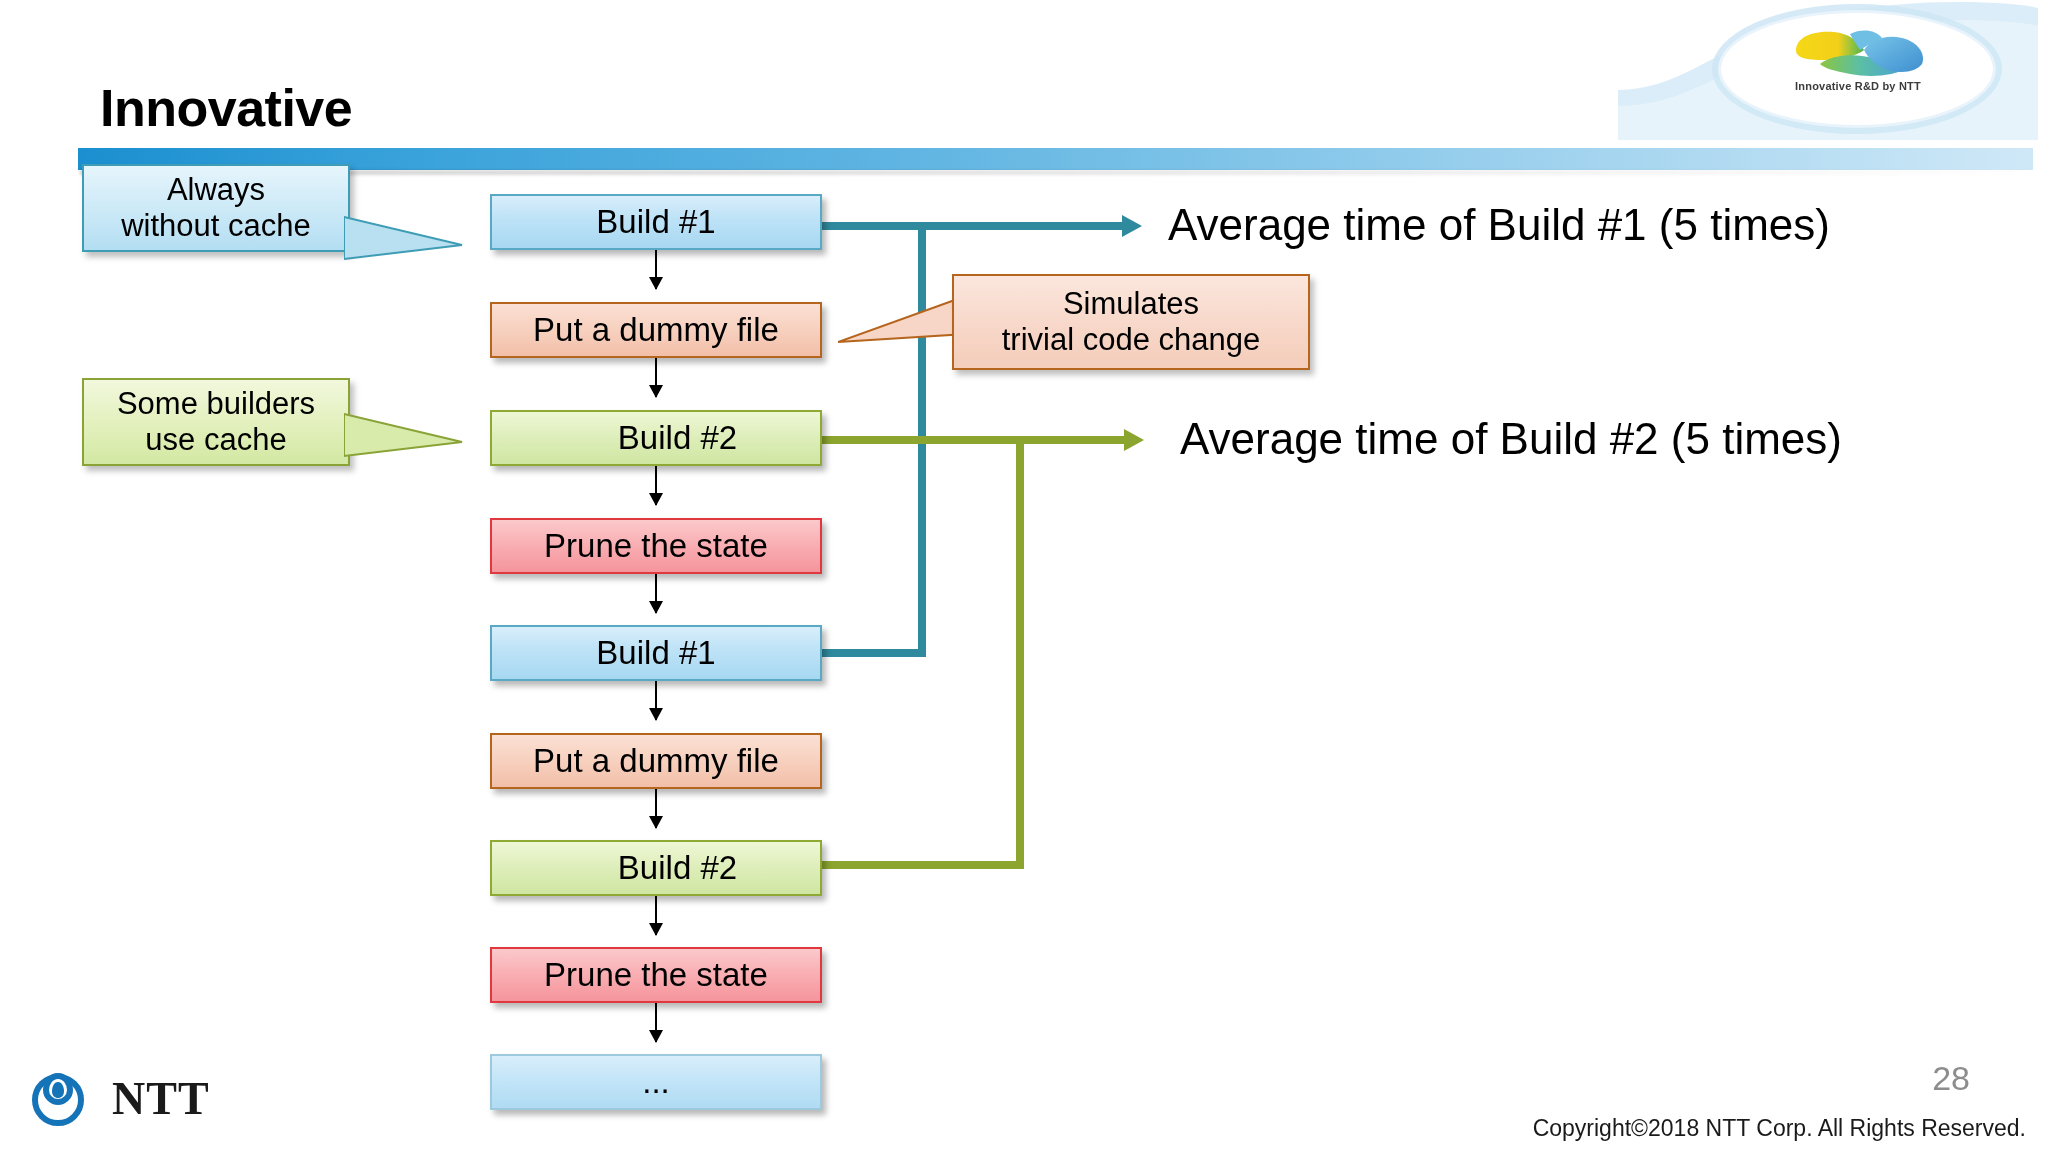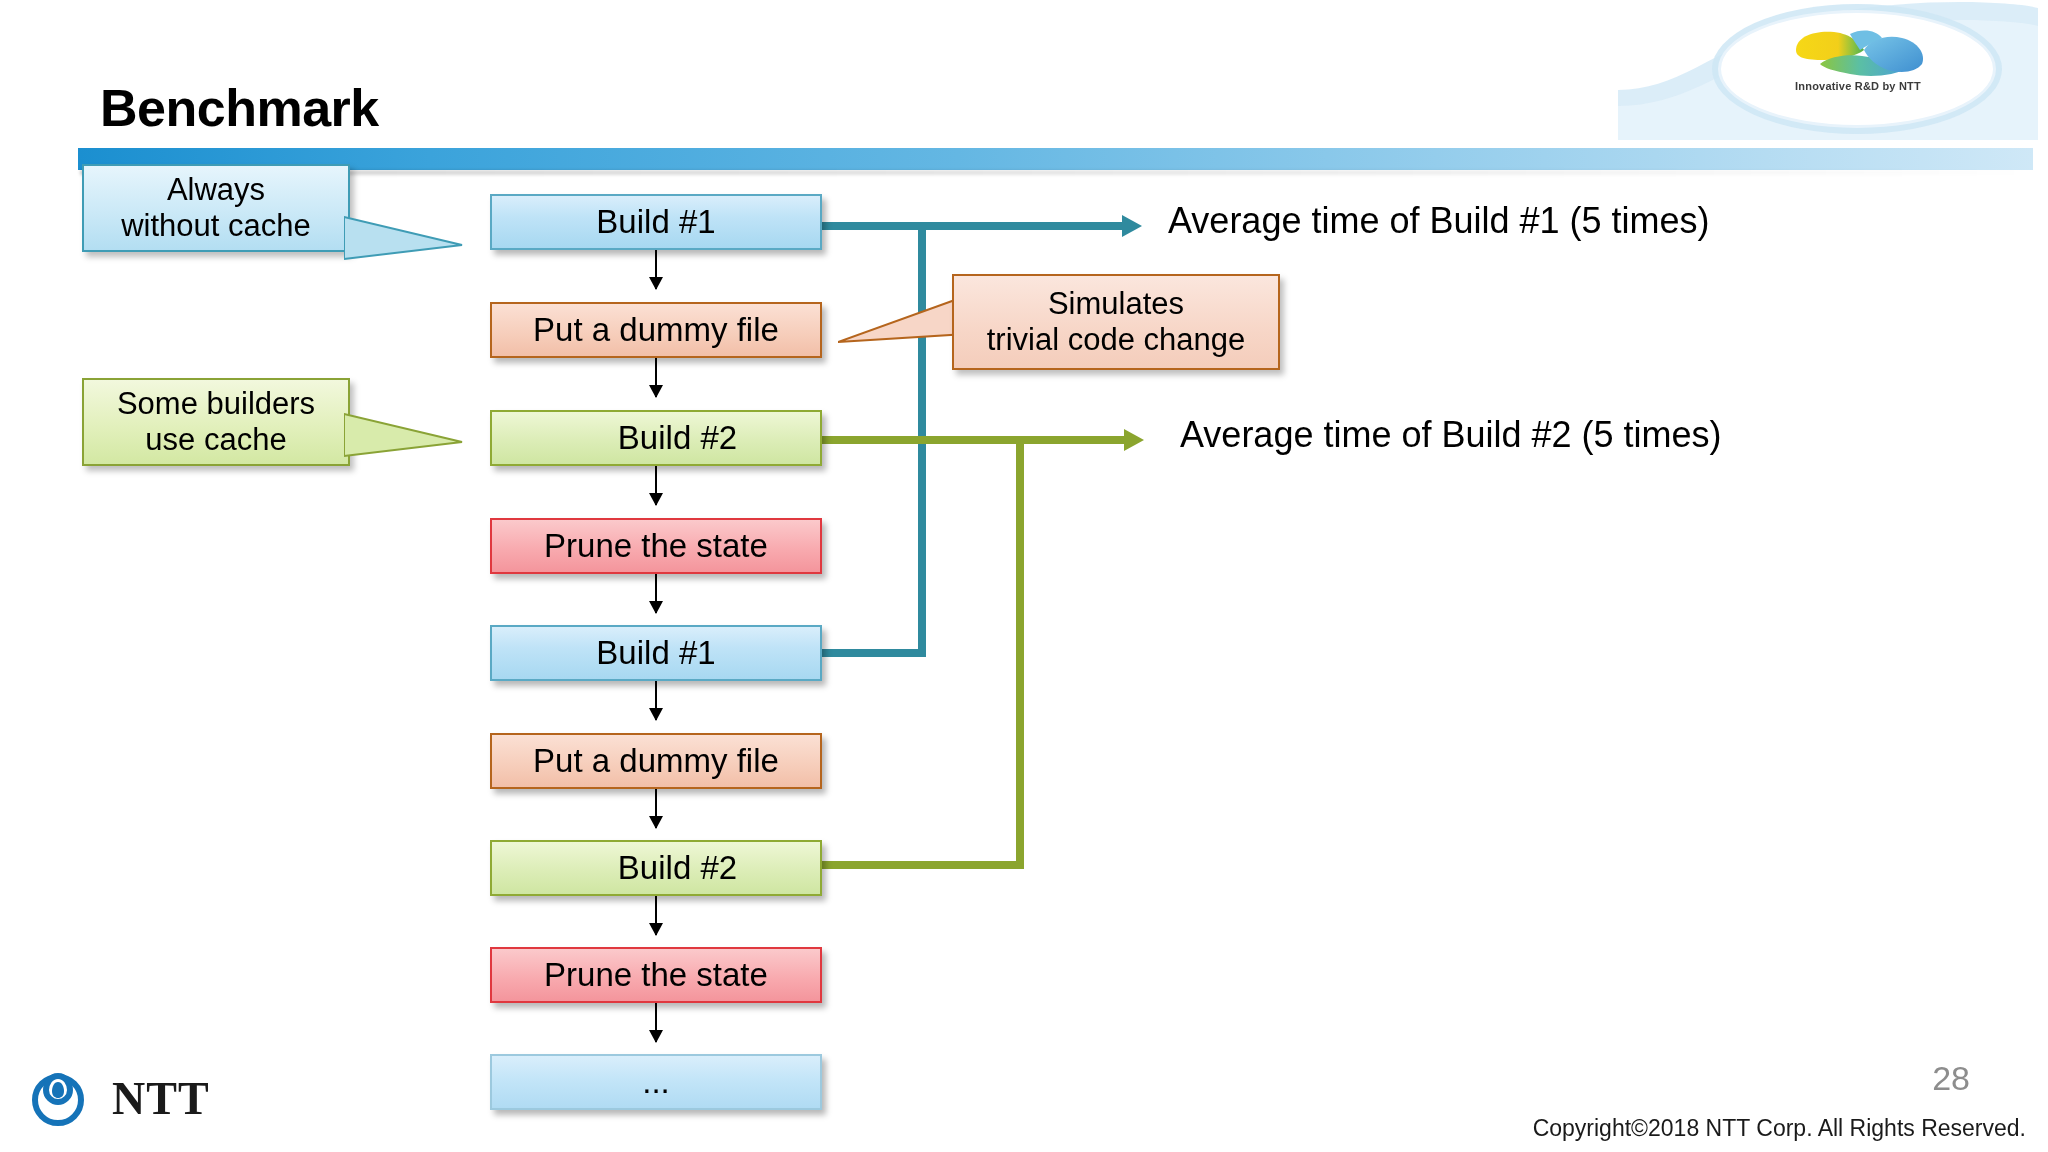--- a/index.html
+++ b/index.html
@@ -125,29 +125,29 @@
     border:2px solid #8aa336;
   }
   .callout.c-peach{
     background:linear-gradient(180deg,#fbe6dd 0%, #f7d6c7 60%, #f4cdbb 100%);
     border:2px solid #b5651d;
   }
   .tail{position:absolute;}
 
   
   .avg-label{
-    position:absolute;font-size:36px;color:#000;white-space:nowrap;
+    position:absolute;font-size:44px;color:#000;white-space:nowrap;
   }
 </style>
 </head>
 <body>
 
 <div class="slide">
 
-  <div class="title">Benchmark</div>
+  <div class="title">Innovative</div>
   <div class="title-bar"></div>
   <div class="title-bar-shadow"></div>
 
   <div class="logo-wrap">
     <svg class="logo-swoosh" viewBox="0 0 420 146">
       <path d="M0,96 C70,96 110,40 210,20 C300,2 400,8 420,14 L420,146 L0,146 Z" fill="#d5eaf7" opacity="0.85"></path>
       <path d="M0,112 C80,112 120,58 215,38 C305,20 400,26 420,32 L420,146 L0,146 Z" fill="#e7f3fb" opacity="0.9"></path>
     </svg>
     <div class="logo-ellipse"></div>
     <svg class="logo-mark" viewBox="0 0 140 56">
@@ -204,21 +204,21 @@
   <div class="arrowhead teal-h" style="left:1122px;top:215px;"></div>
 
   <div class="ln olive" style="left:822px;top:436px;width:302px;height:8px;"></div>
   <div class="ln olive" style="left:1016px;top:436px;width:8px;height:433px;"></div>
   <div class="ln olive" style="left:822px;top:861px;width:202px;height:8px;"></div>
   <div class="arrowhead olive-h" style="left:1124px;top:429px;"></div>
 
   <svg class="tail" style="left:838px;top:290px;width:130px;height:60px;" viewBox="0 0 130 60">
     <polygon points="0,52 128,6 128,44" fill="#f7d6c7" stroke="#b5651d" stroke-width="2"></polygon>
   </svg>
-  <div class="callout c-peach" style="left:952px;top:274px;width:328px;height:96px;">
+  <div class="callout c-peach" style="left:952px;top:274px;width:358px;height:96px;">
     <div>
       <div>Simulates</div>
       <div>trivial code change</div>
     </div>
   </div>
 
   <div class="fbox blue" style="top:194px;">Build #1</div>
   <div class="varrow" style="top:250px;height:39px;"></div>
 
   <div class="fbox peach" style="top:302px;">Put a dummy file</div>

